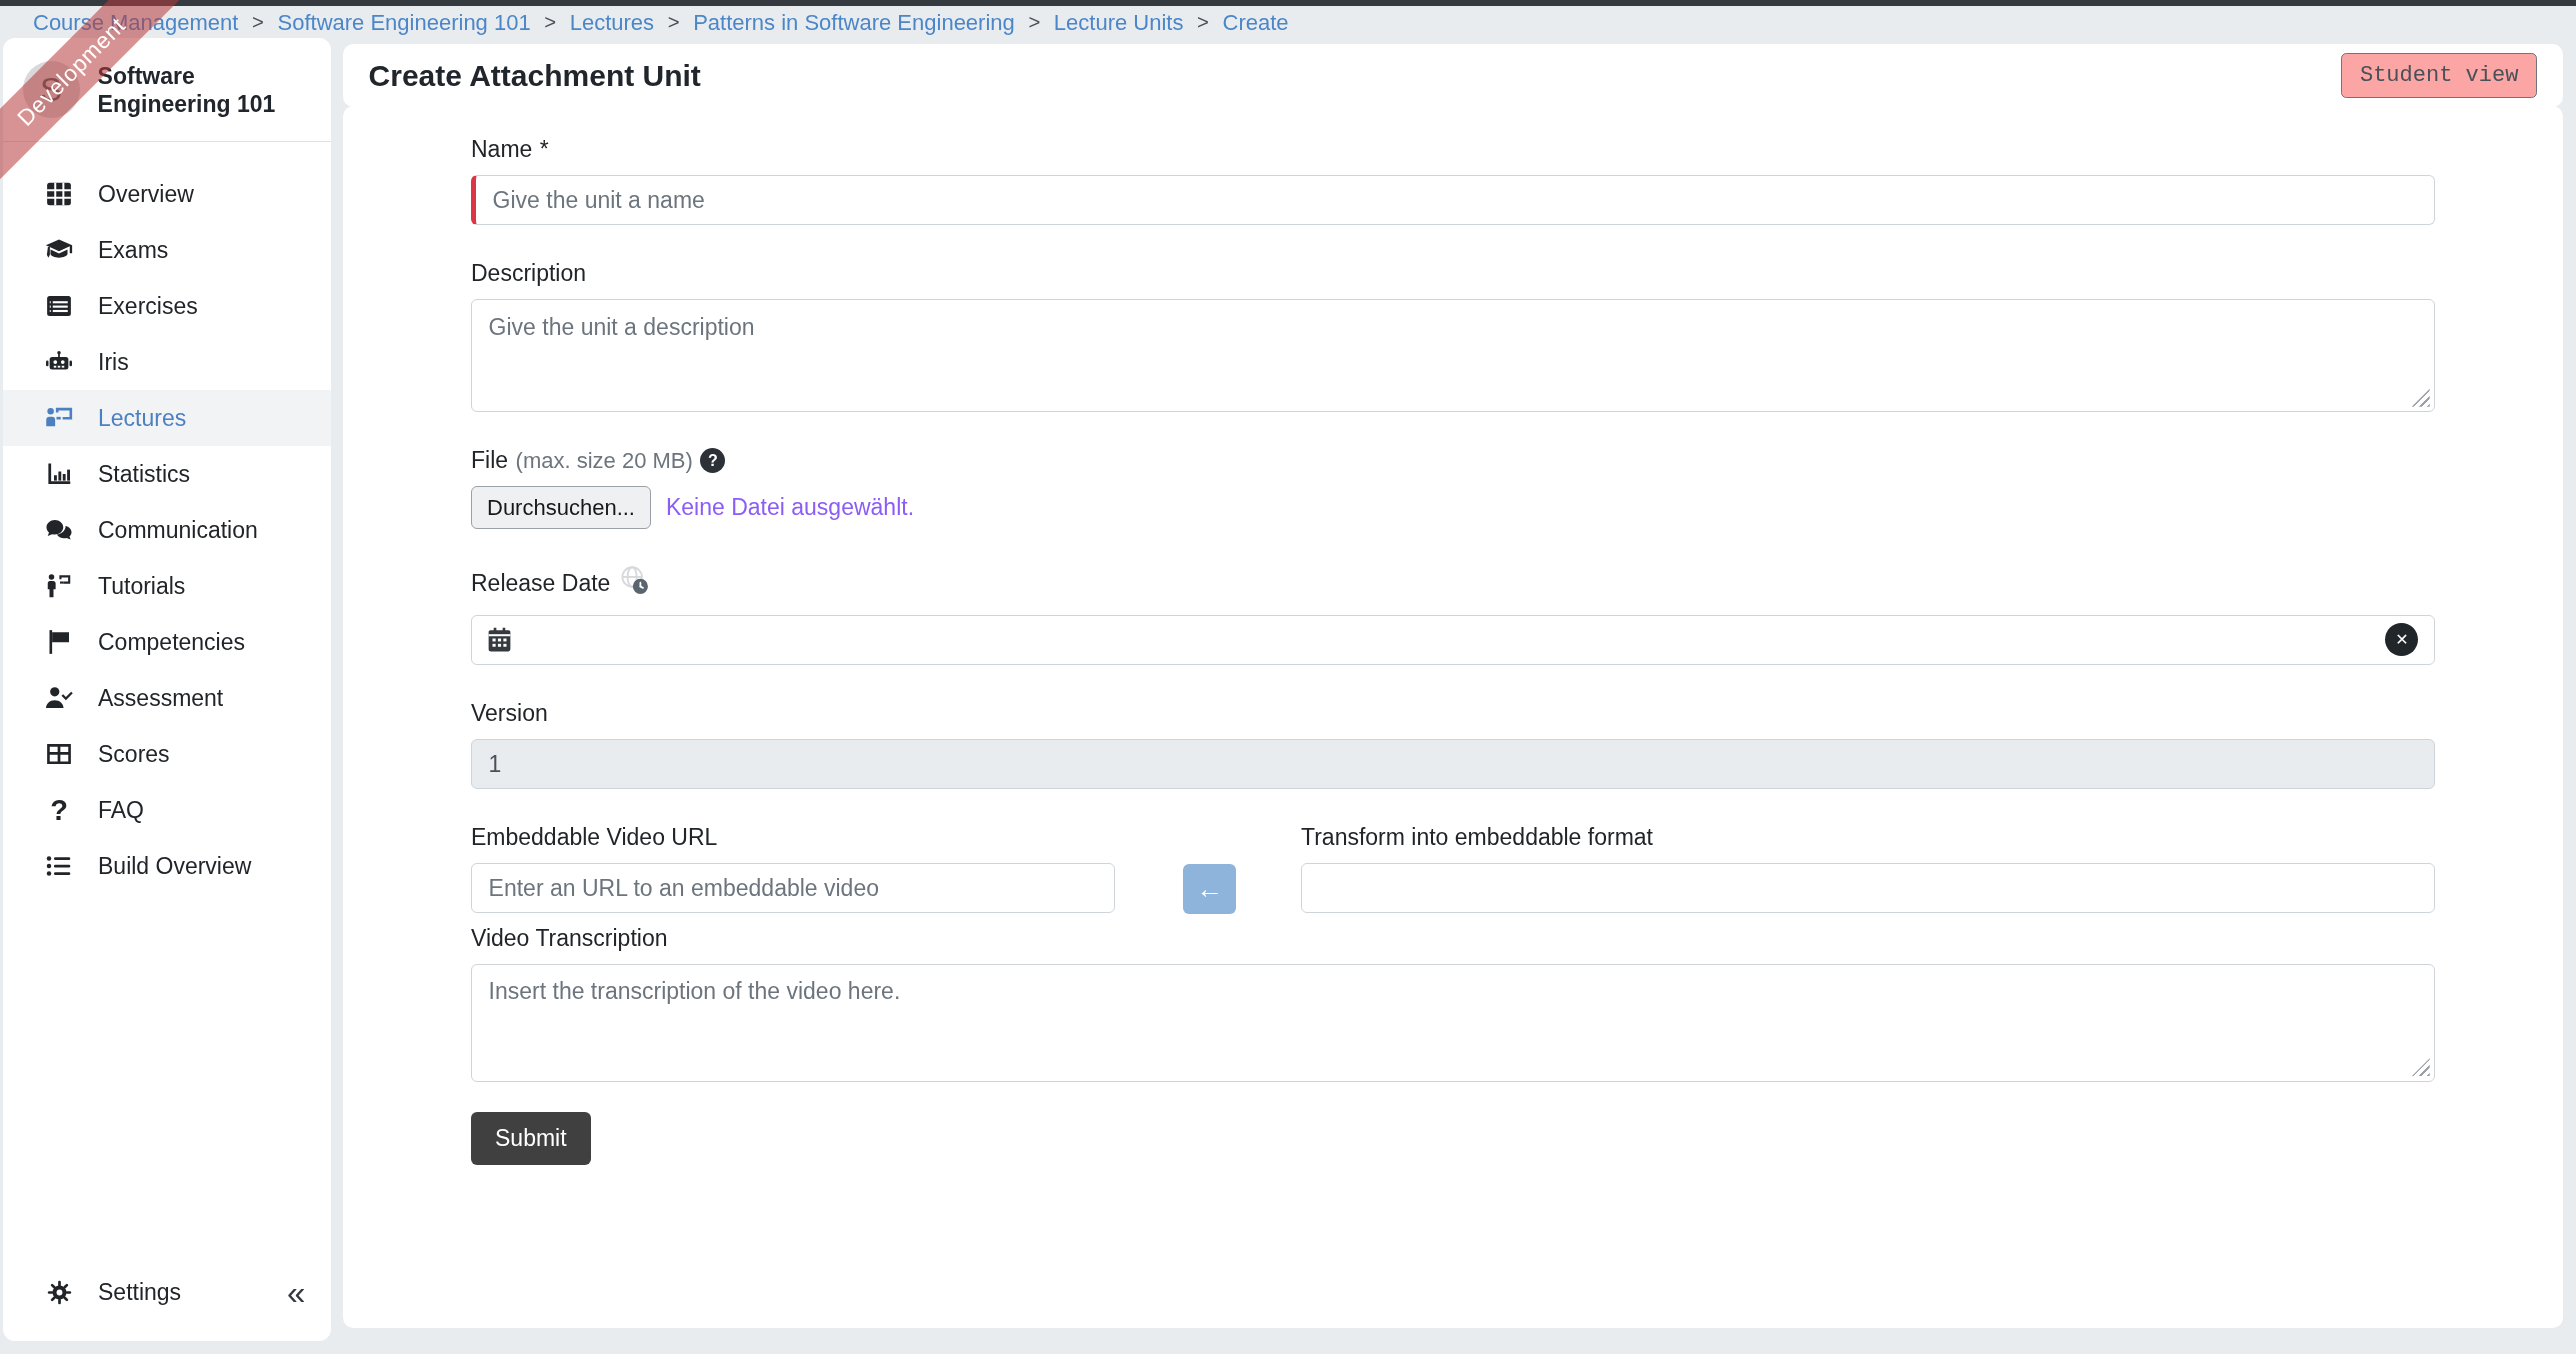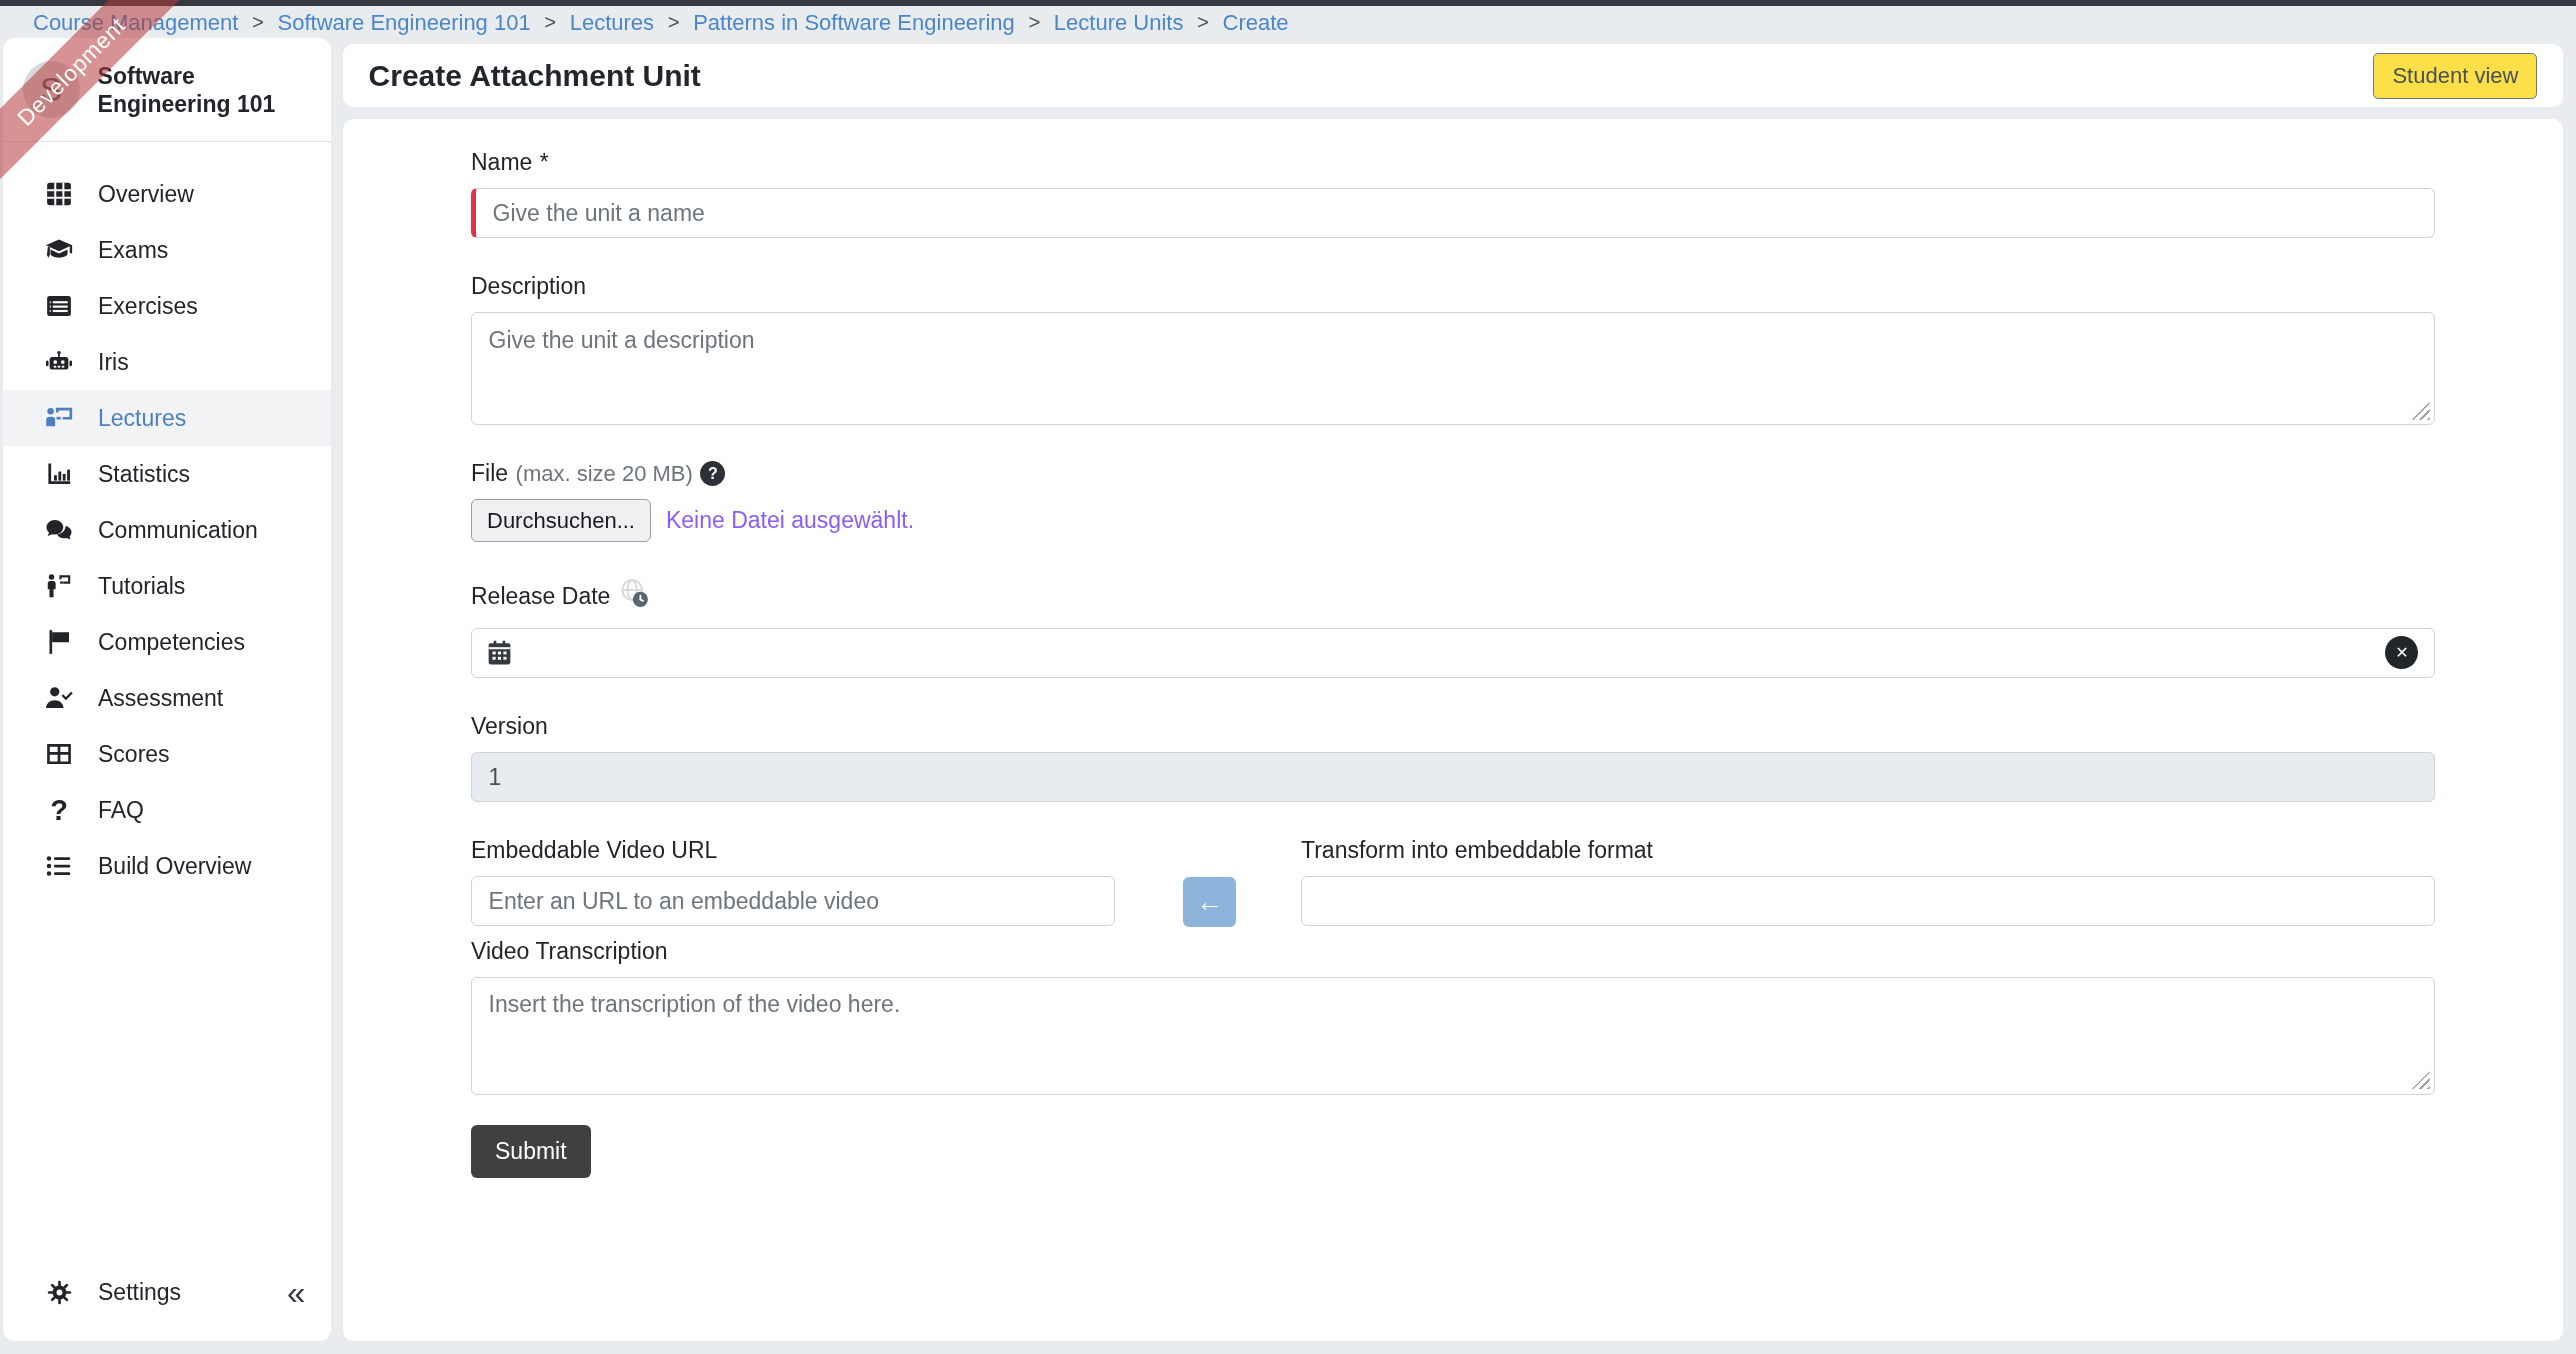--- a/index.html
+++ b/index.html
@@ -68,28 +68,28 @@
   .collapse-glyph { margin-left:auto; font-size:33px; color:#343a40; line-height:1; cursor:pointer; }
 
   
   .content-header {
     position:absolute; left:343px; top:44px; width:2220px; height:63px;
     background:#fff; border-radius:10.5px; display:flex; align-items:center;
     padding:0 25.6px;
   }
   .page-title { font-size:30px; font-weight:700; color:#21262c; }
   .student-view-btn {
-    margin-left:auto; background:#fde047; border:1.5px solid #6c757d; border-radius:5.3px;
+    margin-left:auto; background:#fca5a5; border:1.5px solid #6c757d; border-radius:5.3px;
     color:#495057; font-size:22px; padding:9px 18px; cursor:pointer;
-    font-family:Liberation Sans, sans-serif;
+    font-family:Liberation Mono, monospace;
   }
 
   
   .form-card {
-    position:absolute; left:343px; top:119px; width:2220px; height:1222px;
+    position:absolute; left:343px; top:106px; width:2220px; height:1222px;
     background:#fff; border-radius:10.5px; padding:30px 128px 0 128px;
   }
   .form-group { margin-bottom:35px; }
   .field-label {
     display:flex; align-items:center; gap:7.5px;
     font-size:23px; color:#212529; margin-bottom:12px;
   }
   .label-hint { color:#6c757d; font-size:22px; }
   .help-badge {
     width:25px; height:25px; border-radius:50%; background:#2b3137; color:#fff;

